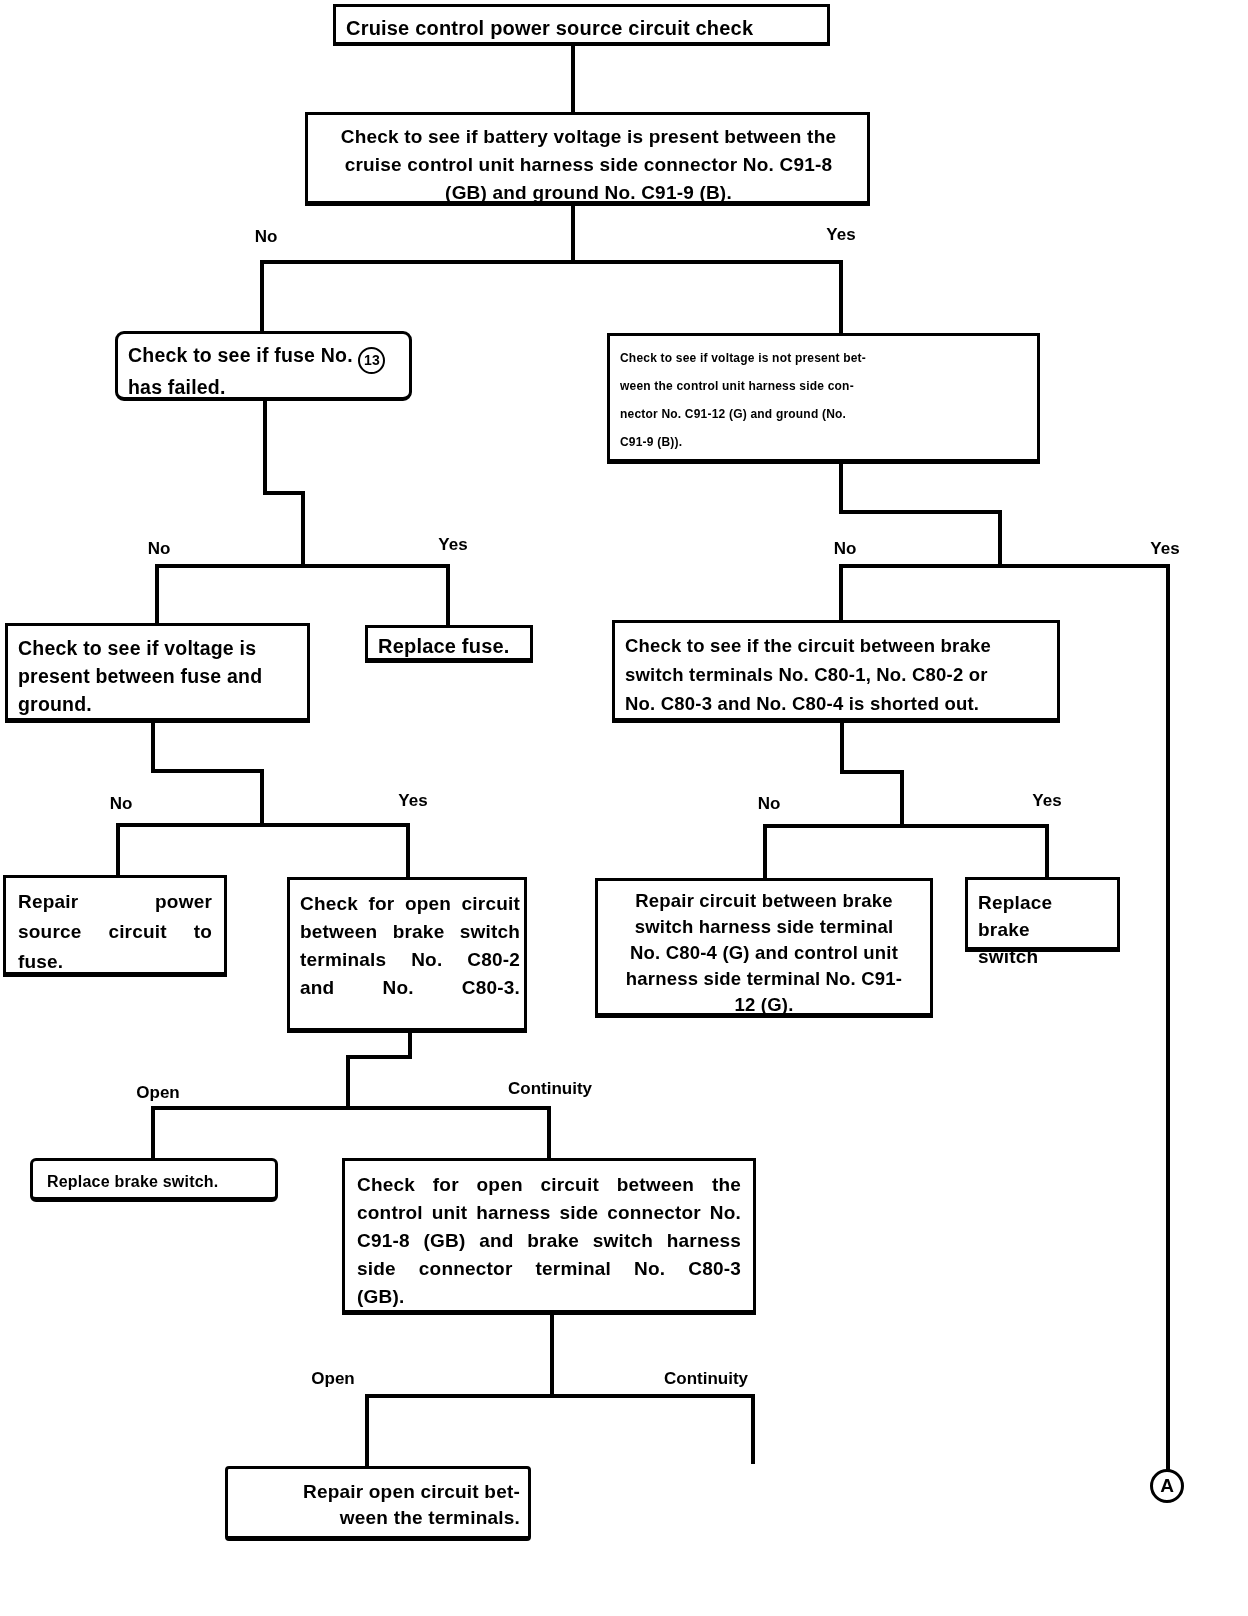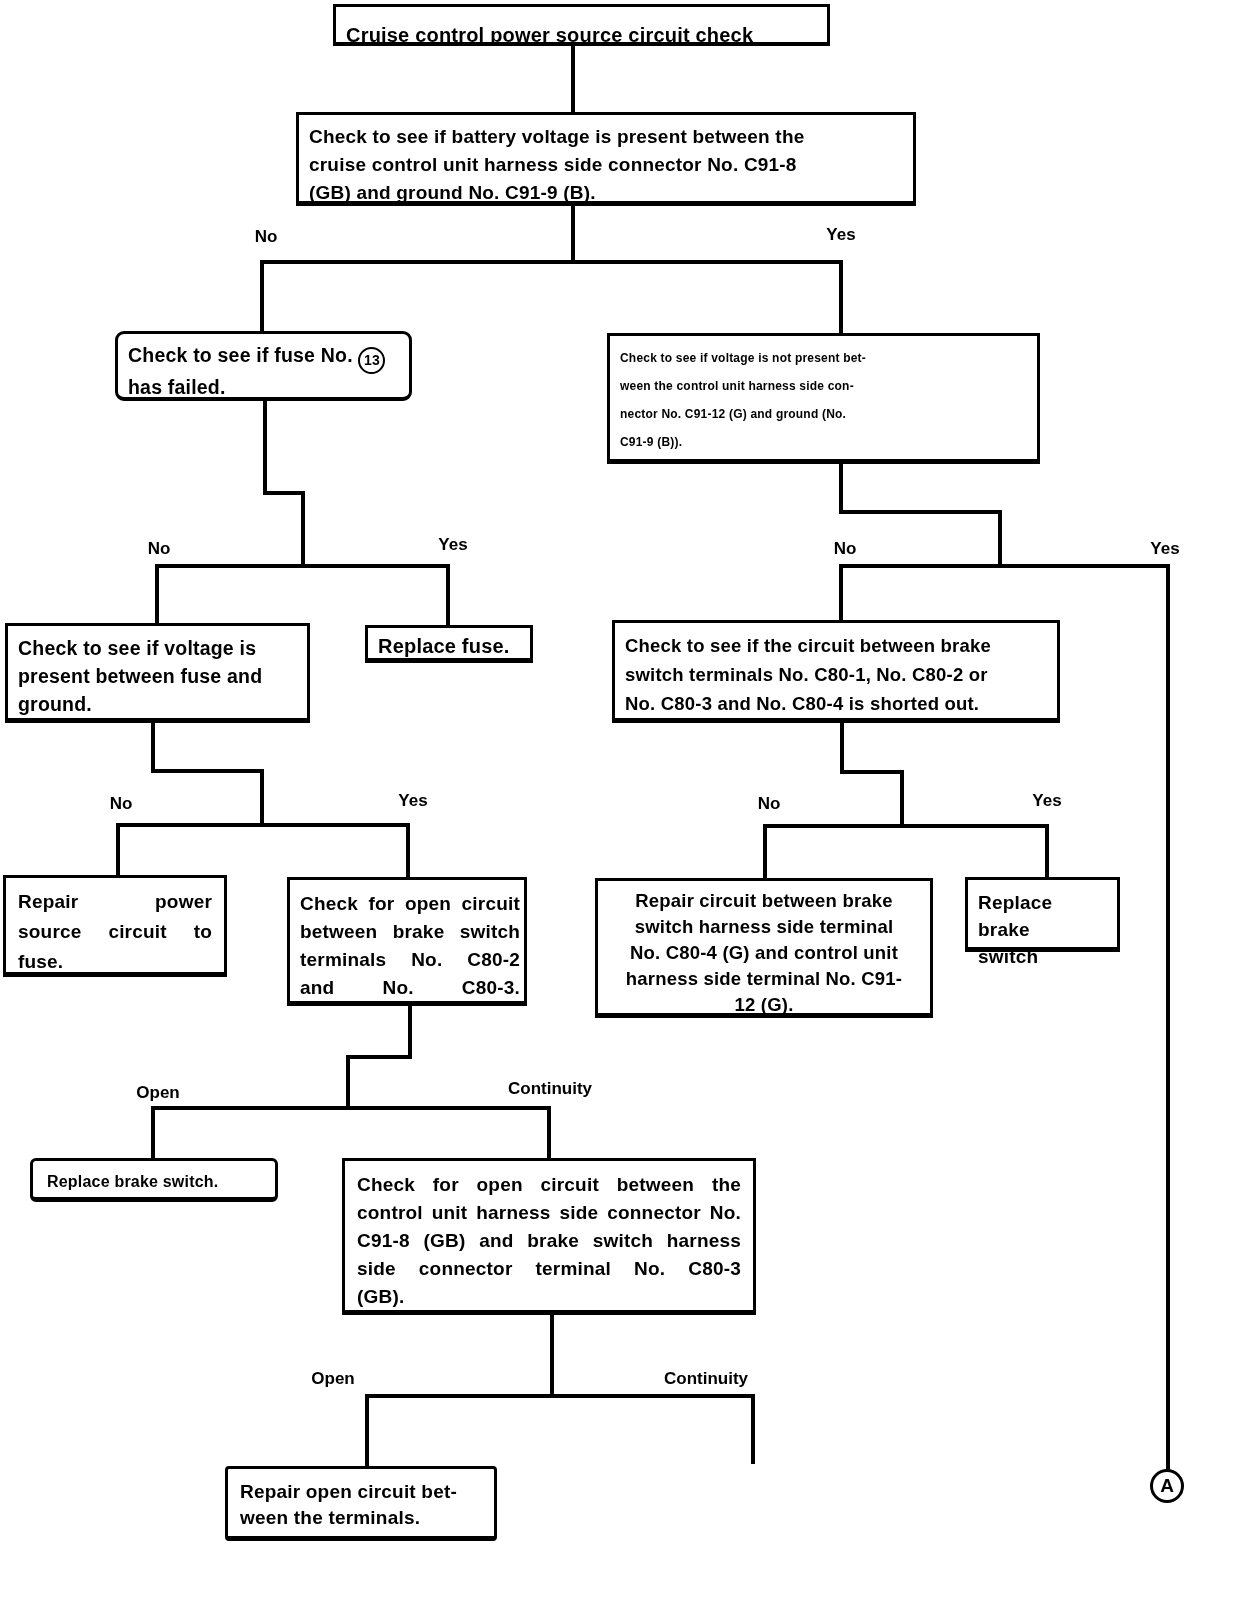--- a/index.html
+++ b/index.html
@@ -50,23 +50,23 @@
       M118 825 H408  M118 825 V877  M408 825 V879
       M842 723 V772 H902 V826
       M765 826 H1047  M765 826 V880  M1047 826 V879
       M410 1006 V1057 H348 V1108
       M153 1108 H549  M153 1108 V1160  M549 1108 V1160
       M552 1315 V1396
       M367 1396 H753  M367 1396 V1468  M753 1396 V1462
     "></path>
   </svg>
 
-  <div class="node" style="left:333px;top:4px;width:497px;height:42px;border-bottom-width:4px;padding-top:14px;font-size:20px;">Cruise control power source circuit check</div>
+  <div class="node" style="left:333px;top:4px;width:497px;height:42px;border-bottom-width:4px;padding-top:7px;font-size:20px;">Cruise control power source circuit check</div>
 
-  <div class="node" style="left:296px;top:112px;width:620px;height:94px;">Check to see if battery voltage is present between the
+  <div class="node" style="left:305px;top:112px;width:565px;height:94px;text-align:center;">Check to see if battery voltage is present between the
 cruise control unit harness side connector No. C91-8
 (GB) and ground No. C91-9 (B).</div>
 
   <div class="node rounded" style="left:115px;top:331px;width:297px;height:70px;border-bottom-width:4px;line-height:27px;font-size:19.5px;">Check to see if fuse No. <span class="circ">13</span>
 has failed.</div>
 
   <div class="node" style="left:607px;top:333px;width:433px;height:131px;font-size:12px;line-height:28px;">Check to see if voltage is not present bet-
 ween the control unit harness side con-
 nector No. C91-12 (G) and ground (No.
 C91-9 (B)).</div>
@@ -78,21 +78,21 @@
   <div class="node" style="left:365px;top:625px;width:168px;height:38px;padding-top:4px;font-size:20px;">Replace fuse.</div>
 
   <div class="node" style="left:612px;top:620px;width:448px;height:103px;font-size:18.5px;line-height:29px;">Check to see if the circuit between brake
 switch terminals No. C80-1, No. C80-2 or
 No. C80-3 and No. C80-4 is shorted out.</div>
 
   <div class="node justify" style="left:3px;top:875px;width:224px;height:102px;line-height:30px;padding:9px 12px 4px 12px;">Repair power
 source circuit to
 fuse.</div>
 
-  <div class="node justify" style="left:287px;top:877px;width:240px;height:129px;line-height:28px;padding:10px 4px 4px 10px;">Check for open circuit
+  <div class="node justify" style="left:287px;top:877px;width:240px;height:156px;line-height:28px;padding:10px 4px 4px 10px;">Check for open circuit
 between brake switch
 terminals No. C80-2
 and No. C80-3.</div>
 
   <div class="node center" style="left:595px;top:878px;width:338px;height:140px;font-size:18.5px;line-height:26px;padding:7px 4px 4px 4px;">Repair circuit between brake
 switch harness side terminal
 No. C80-4 (G) and control unit
 harness side terminal No. C91-
 12 (G).</div>
 
@@ -100,21 +100,21 @@
 switch</div>
 
   <div class="node rounded" style="left:30px;top:1158px;width:248px;height:44px;padding:7px 8px 4px 14px;font-size:16px;border-radius:6px;">Replace brake switch.</div>
 
   <div class="node justify" style="left:342px;top:1158px;width:414px;height:157px;font-size:19px;line-height:28px;padding:10px 12px 4px 12px;">Check for open circuit between the
 control unit harness side connector No.
 C91-8 (GB) and brake switch harness
 side connector terminal No. C80-3
 (GB).</div>
 
-  <div class="node" style="left:225px;top:1466px;width:272px;height:75px;line-height:26px;padding:10px 8px 14px 12px;border-radius:4px;">Repair open circuit bet-
+  <div class="node" style="left:225px;top:1466px;width:306px;height:75px;line-height:26px;padding:10px 8px 14px 12px;border-radius:4px;text-align:right;">Repair open circuit bet-
 ween the terminals.</div>
 
 
   <div class="elabel" style="left:266px;top:226px;">No</div>
   <div class="elabel" style="left:841px;top:224px;">Yes</div>
 
   <div class="elabel" style="left:159px;top:538px;">No</div>
   <div class="elabel" style="left:453px;top:534px;">Yes</div>
 
   <div class="elabel" style="left:845px;top:538px;">No</div>

